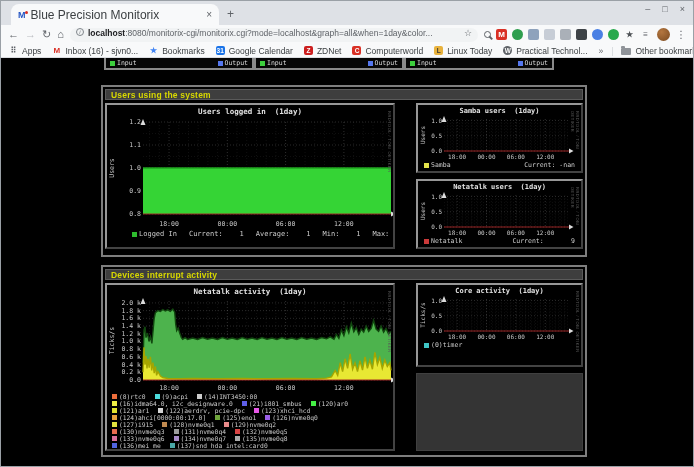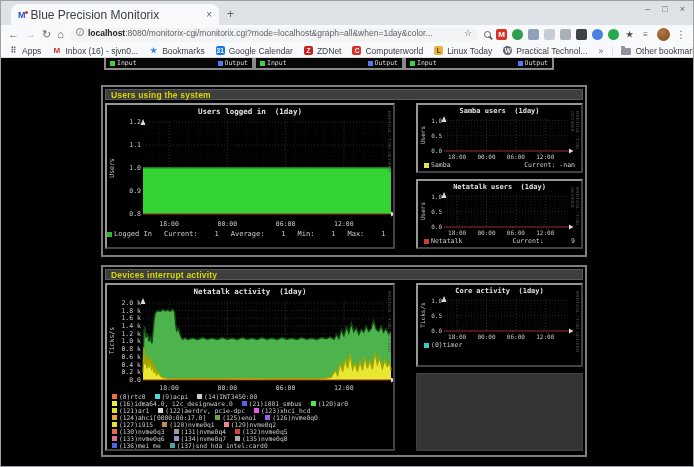--- a/index.html
+++ b/index.html
@@ -59,21 +59,21 @@
   .gb-sm{height:70px}
   .gb-core{height:84px}
   .fill-gray{flex:1;background:#343434;border:1px solid #404040}
   .gtitle{font:bold 7.5px "DejaVu Sans Mono",monospace;color:#e2e2e2;text-align:center;margin-top:2px;white-space:pre}
   .gb-sm .gtitle,.gb-core .gtitle{font-size:7px}
   svg{display:block}
   svg text{font-family:"DejaVu Sans Mono",monospace}
   .tick{fill:#c9c9c9}
   .ylab-t{fill:#c9c9c9}
   .lrow{align-items:center}
-  .legend-big .lrow{display:flex;gap:12px;padding-left:0;font:7px "DejaVu Sans Mono",monospace;color:#ccc;margin-top:2px}
+  .legend-big .lrow{display:flex;gap:12px;padding-left:25px;font:7px "DejaVu Sans Mono",monospace;color:#ccc;margin-top:2px}
   .legend-sm .lrow{display:flex;justify-content:space-between;padding:0 6px;font:6.5px "DejaVu Sans Mono",monospace;color:#ccc}
   .legend-int{margin-top:1px}
   .legend-int .lrow{display:flex;gap:9px;padding-left:5px;font:6.3px "DejaVu Sans Mono",monospace;color:#ccc;line-height:7px}
   .lsq{width:5px;height:5px;flex:none;display:inline-block}
   .ltxt{white-space:pre}
   .wm{position:absolute;right:1px;top:6px;writing-mode:vertical-rl;font-size:4px;color:#585858;letter-spacing:.5px}
 </style>
 </head>
 <body>
 

